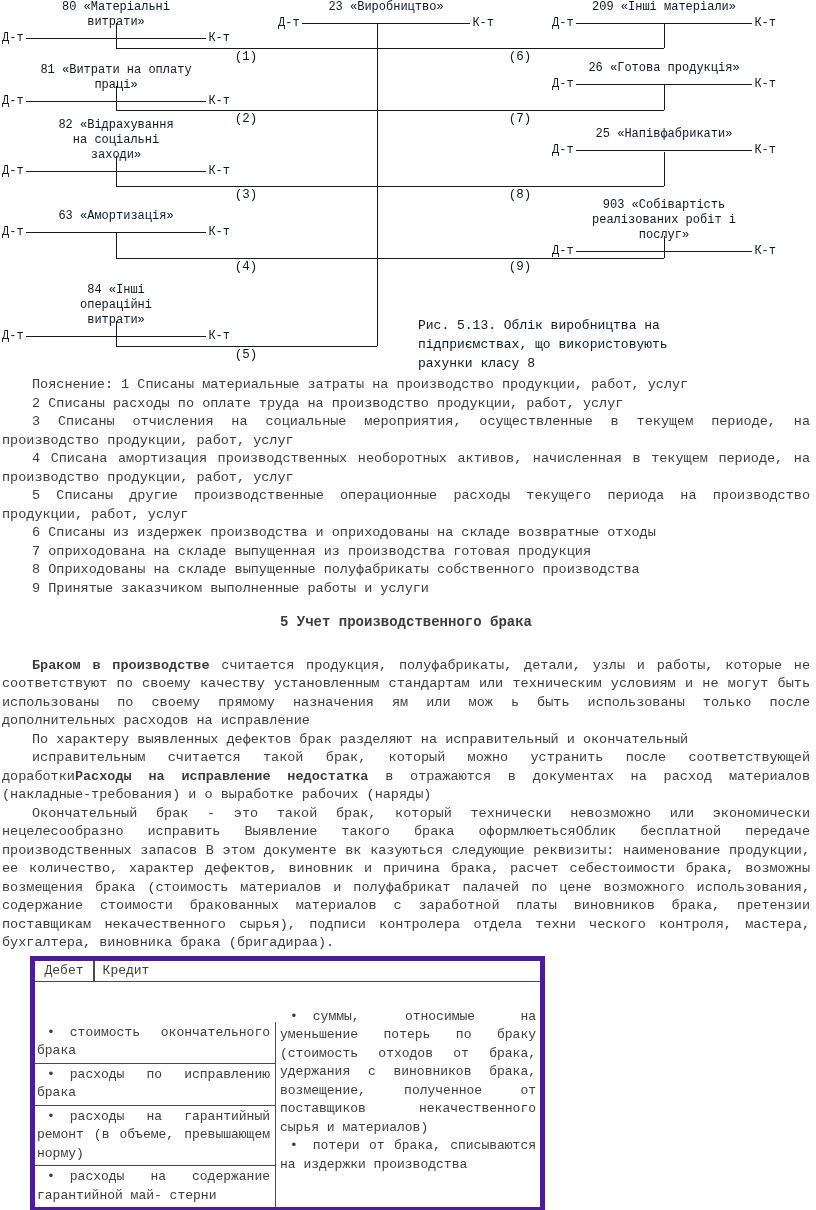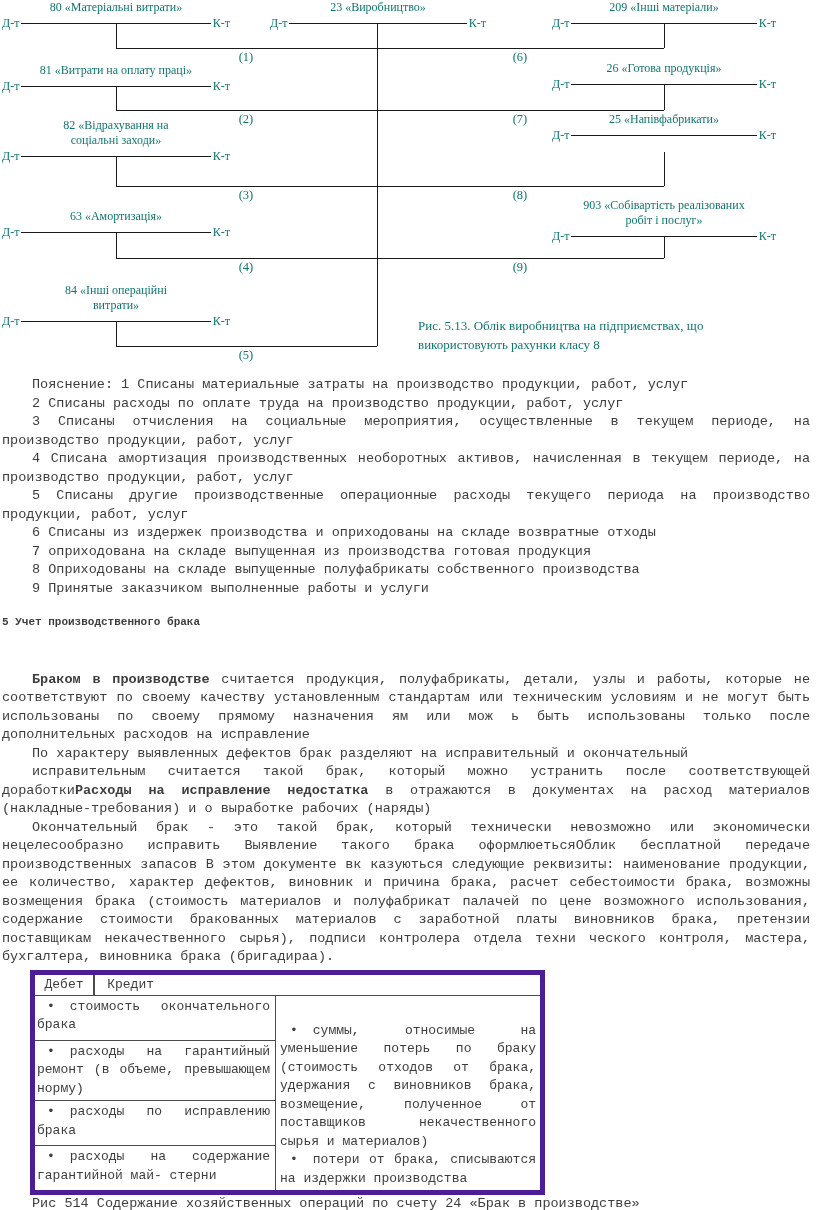--- a/index.html
+++ b/index.html
@@ -1,44 +1,44 @@
 <!DOCTYPE html>
 <html><head>
 <meta charset="utf-8">
 <style>
   html,body{margin:0;padding:0;background:#ffffff;}
   body{width:816px;font-family:"Liberation Sans",sans-serif;color:#3d3d3d;}
 
   
-  .diagram{position:relative;height:374px;font-family:Liberation Serif, serif;color:#0f766e;}
+  .diagram{position:relative;height:374px;font-family:Liberation Mono, monospace;color:#0f172a;}
   .acct{position:absolute;}
   .acct-title{margin:0 auto;text-align:center;font-size:12px;line-height:15px;}
   .acct-row{display:flex;align-items:center;height:16px;gap:2px;}
   .dk{font-size:12px;white-space:nowrap;}
   .hline{flex:1;height:0;border-top:1px solid #1a1a1a;}
   .vline,.cline{position:absolute;background:#1a1a1a;}
   .vline{width:1px;}
   .cline{height:1px;}
   .flow{position:absolute;width:30px;text-align:center;font-size:12.5px;line-height:15px;}
   .fig-caption{position:absolute;left:418px;top:316px;width:312px;font-size:13px;line-height:19px;}
 
   
   .text-block{padding:2px 6px 0 2px;font-family:Liberation Mono, monospace;}
   .para{margin:0;text-indent:30px;text-align:justify;font-size:13.5px;line-height:18.5px;}
-  .heading{margin:15px 0 39px 0;font-size:11px;font-weight:bold;text-indent:0;}
+  .heading{margin:15px 0 25px 0;text-align:center;font-size:14px;font-weight:bold;text-indent:0;}
 
   
   .t24{margin:3px 0 0 28px;width:505px;border:5px solid #4c1d95;font-size:13px;line-height:18.5px;}
   .t24-head{display:flex;border-bottom:1px solid #4a4a4a;}
   .t24-head > div{padding:0 3px;line-height:20px;}
   .h-debit{width:52px;border-right:1px solid #4a4a4a;text-align:center;}
   .h-title{flex:1;text-align:center;}
-  .h-credit{width:56px;border-left:1px solid #4a4a4a;text-align:right;}
+  .h-credit{width:56px;border-left:1px solid #4a4a4a;text-align:center;}
   .t24-body{display:flex;align-items:stretch;}
-  .t24-left{width:240px;border-right:1px solid #4a4a4a;display:flex;flex-direction:column;}
+  .t24-left{width:240px;border-right:1px solid #4a4a4a;display:flex;flex-direction:column;margin-top:40px;}
   .t24-right{flex:1;padding:2px 4px;margin-top:24px;}
   .t24-row{padding:2px 5px 2px 2px;border-bottom:1px solid #4a4a4a;flex:1;}
   .t24-row:last-child{border-bottom:none;}
   .cell-item{text-indent:10px;text-align:justify;}
   .blt{margin-right:15px;}
 </style>
 </head>
 <body>
 
 <div class="diagram">
@@ -81,21 +81,21 @@
 
   <div class="acct" style="left:2px;top:283px;width:228px">
     <div class="acct-title" style="max-width:135px">84 «Інші операційні витрати»</div>
     <div class="acct-row">
       <span class="dk">Д-т</span>
       <span class="hline"></span>
       <span class="dk">К-т</span>
     </div>
   </div>
 
-  <div class="acct" style="left:270px;top:0;width:216px">
+  <div class="acct" style="left:278px;top:0;width:216px">
     <div class="acct-title" style="max-width:170px">23 «Виробництво»</div>
     <div class="acct-row">
       <span class="dk">Д-т</span>
       <span class="hline"></span>
       <span class="dk">К-т</span>
     </div>
   </div>
 
   <div class="acct" style="left:552px;top:0;width:224px">
     <div class="acct-title" style="max-width:160px">209 «Інші матеріали»</div>
@@ -108,21 +108,21 @@
 
   <div class="acct" style="left:552px;top:61px;width:224px">
     <div class="acct-title" style="max-width:160px">26 «Готова продукція»</div>
     <div class="acct-row">
       <span class="dk">Д-т</span>
       <span class="hline"></span>
       <span class="dk">К-т</span>
     </div>
   </div>
 
-  <div class="acct" style="left:552px;top:112px;width:224px">
+  <div class="acct" style="left:552px;top:127px;width:224px">
     <div class="acct-title" style="max-width:160px">25 «Напівфабрикати»</div>
     <div class="acct-row">
       <span class="dk">Д-т</span>
       <span class="hline"></span>
       <span class="dk">К-т</span>
     </div>
   </div>
 
   <div class="acct" style="left:552px;top:198px;width:224px">
     <div class="acct-title" style="max-width:190px">903 «Собівартість реалізованих робіт і послуг»</div>
@@ -193,22 +193,22 @@
   <p class="para">Окончательный брак - это такой брак, который технически невозможно или экономически нецелесообразно исправить Выявление такого брака оформлюетьсяОблик бесплатной передаче производственных запасов В этом документе вк казуються следующие реквизиты: наименование продукции, ее количество, характер дефектов, виновник и причина брака, расчет себестоимости брака, возможны возмещения брака (стоимость материалов и полуфабрикат палачей по цене возможного использования, содержание стоимости бракованных материалов с заработной платы виновников брака, претензии поставщикам некачественного сырья), подписи контролера отдела техни ческого контроля, мастера, бухгалтера, виновника брака (бригадираа).</p>
 
   <div class="t24">
     <div class="t24-head">
       <div class="h-debit">Дебет</div>
       <div class="h-credit">Кредит</div>
     </div>
     <div class="t24-body">
       <div class="t24-left">
         <div class="t24-row cell-item"><span class="blt">•</span><span>стоимость окончательного брака</span></div>
+        <div class="t24-row cell-item"><span class="blt">•</span><span>расходы по исправлению брака</span></div>
         <div class="t24-row cell-item"><span class="blt">•</span><span>расходы на гарантийный ремонт (в объеме, превышающем норму)</span></div>
-        <div class="t24-row cell-item"><span class="blt">•</span><span>расходы по исправлению брака</span></div>
         <div class="t24-row cell-item"><span class="blt">•</span><span>расходы на содержание гарантийной май- стерни</span></div>
       </div>
       <div class="t24-right">
         <div class="cell-item"><span class="blt">•</span><span>суммы, относимые на уменьшение потерь по браку (стоимость отходов от брака, удержания с виновников брака, возмещение, полученное от поставщиков некачественного сырья и материалов)</span></div>
         <div class="cell-item"><span class="blt">•</span><span>потери от брака, списываются на издержки производства</span></div>
       </div>
     </div>
   </div>
 
   <p class="para">Рис 514 Содержание хозяйственных операций по счету 24 «Брак в производстве»</p>

